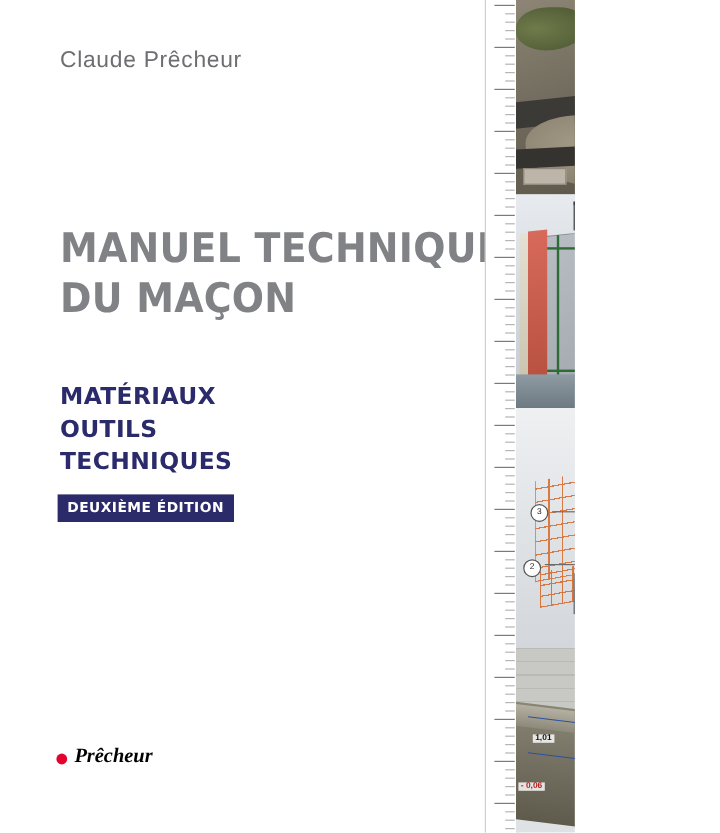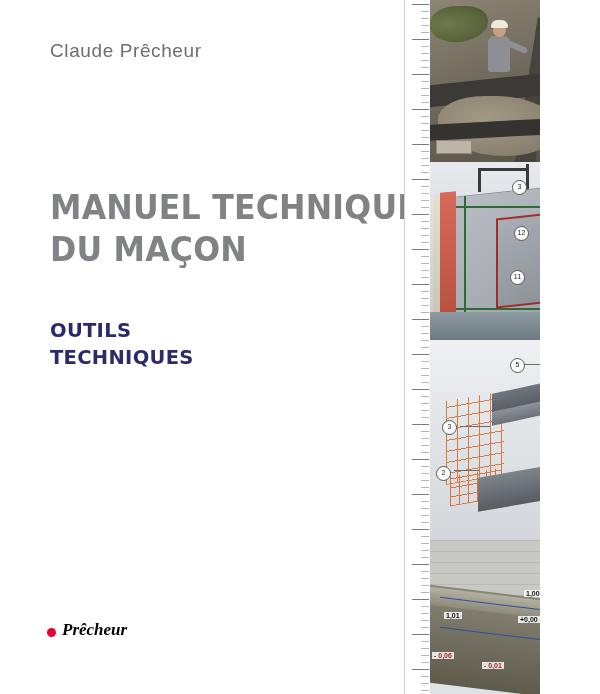--- a/index.html
+++ b/index.html
@@ -8,21 +8,21 @@
     background: #ffffff;
   }
   body {
     width: 600px;
     height: 694px;
     overflow: hidden;
     font-family: "Liberation Sans", sans-serif;
   }
   .cover {
     position: relative;
-    width: 540px;
+    width: 479px;
     height: 694px;
     background: #ffffff;
     overflow: hidden;
   }
 
   
   .left-col {
     position: absolute;
     left: 0;
     top: 0;
@@ -366,24 +366,26 @@
   <div class="left-col">
 
     <div class="author">Claude Prêcheur</div>
 
     <div class="title-block">
       <div class="title-line">MANUEL TECHNIQUE</div>
       <div class="title-line">DU MAÇON</div>
     </div>
 
     <div class="subtitle-block">
+      <div class="sub-line">MATÉRIAUX</div>
       <div class="sub-line">OUTILS</div>
       <div class="sub-line">TECHNIQUES</div>
     </div>
 
+    <div class="edition-badge">DEUXIÈME ÉDITION</div>
 
     <div class="publisher">
       <div class="pub-dot"></div>
       <div class="pub-editions">Prêcheur</div>
     </div>
   </div>
 
   <div class="ruler" id="ruler">
       <div class="tick major" style="top: 4px;"></div>
       <div class="tick minor" style="top: 11px;"></div>

